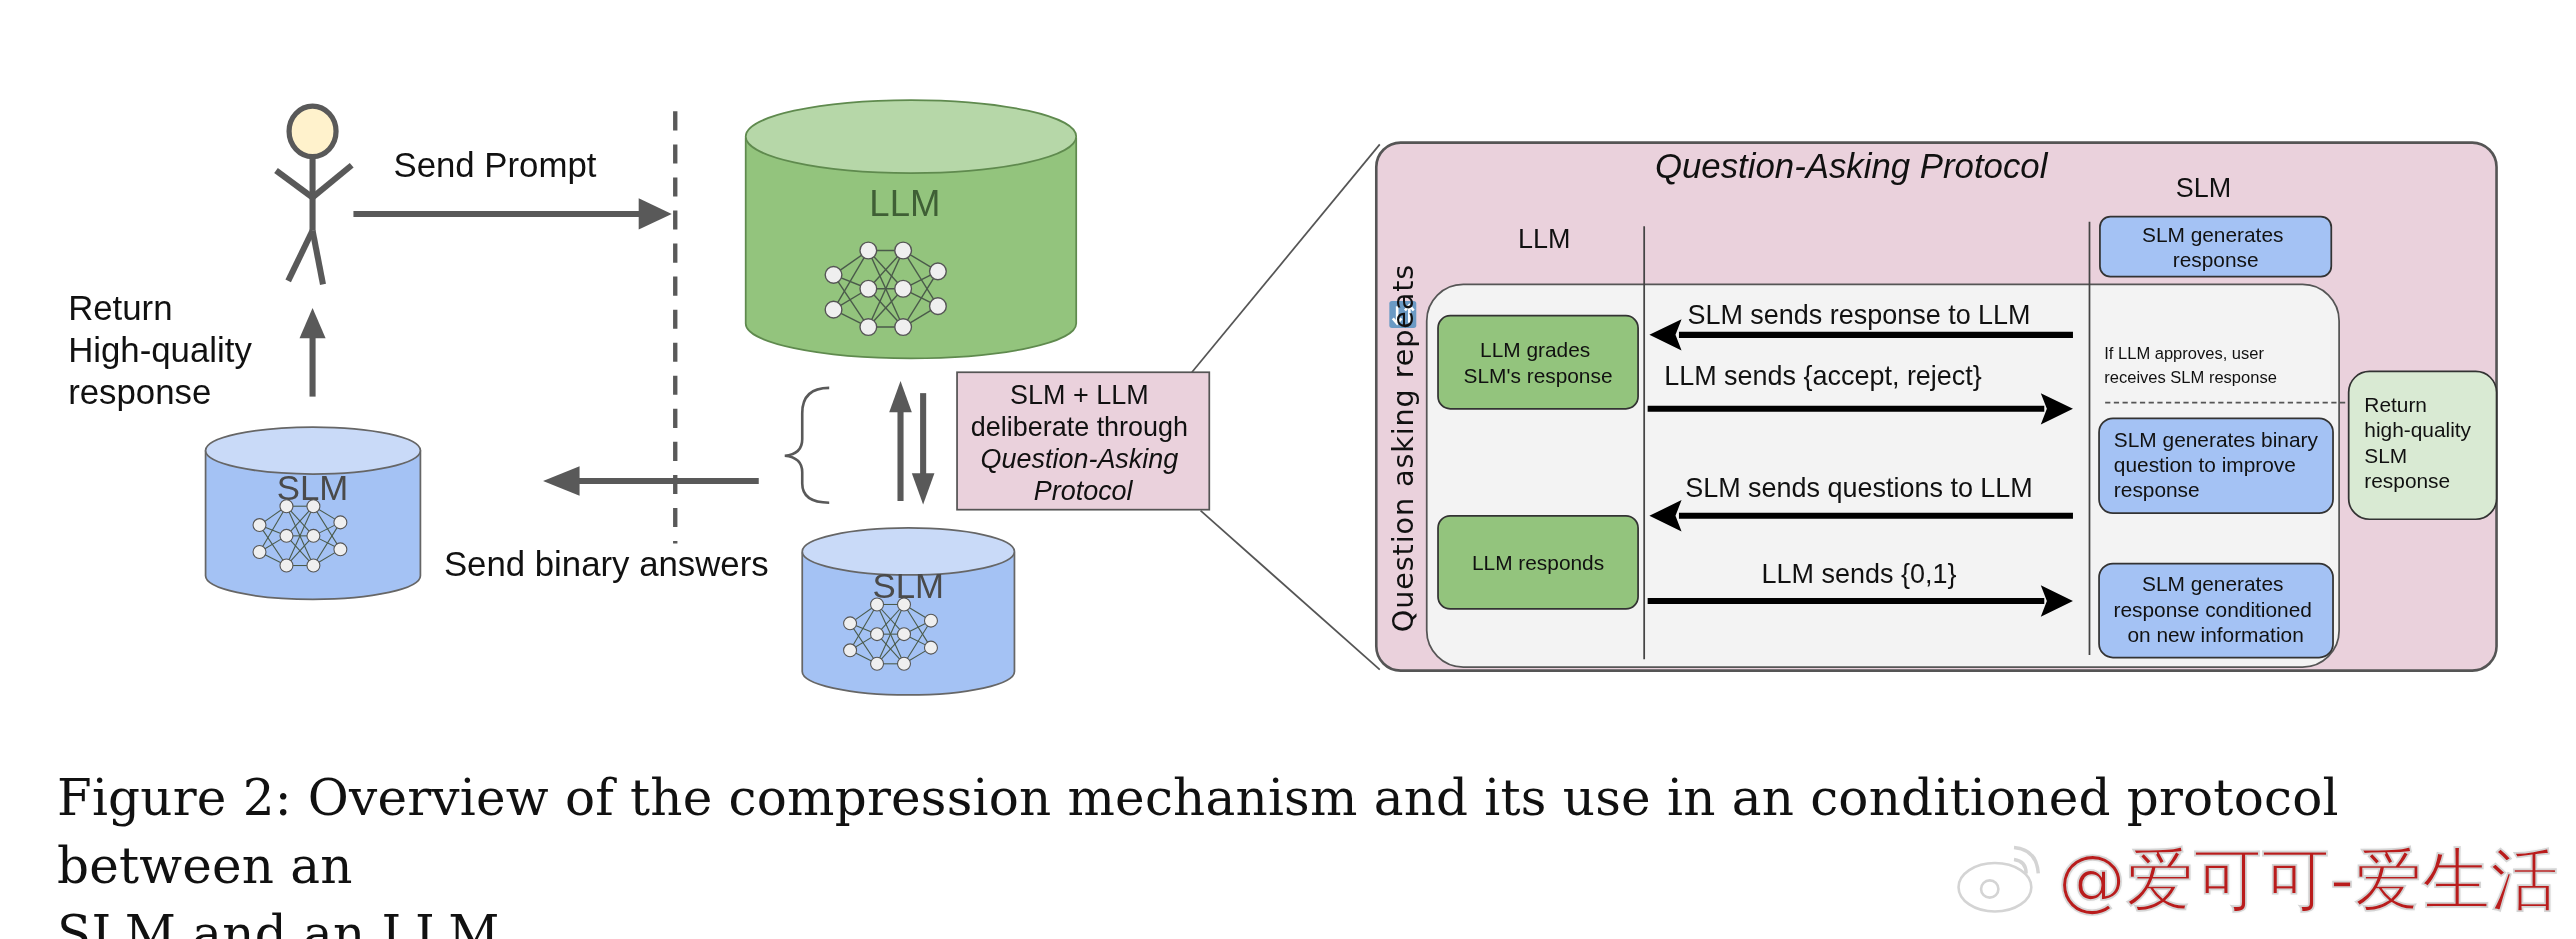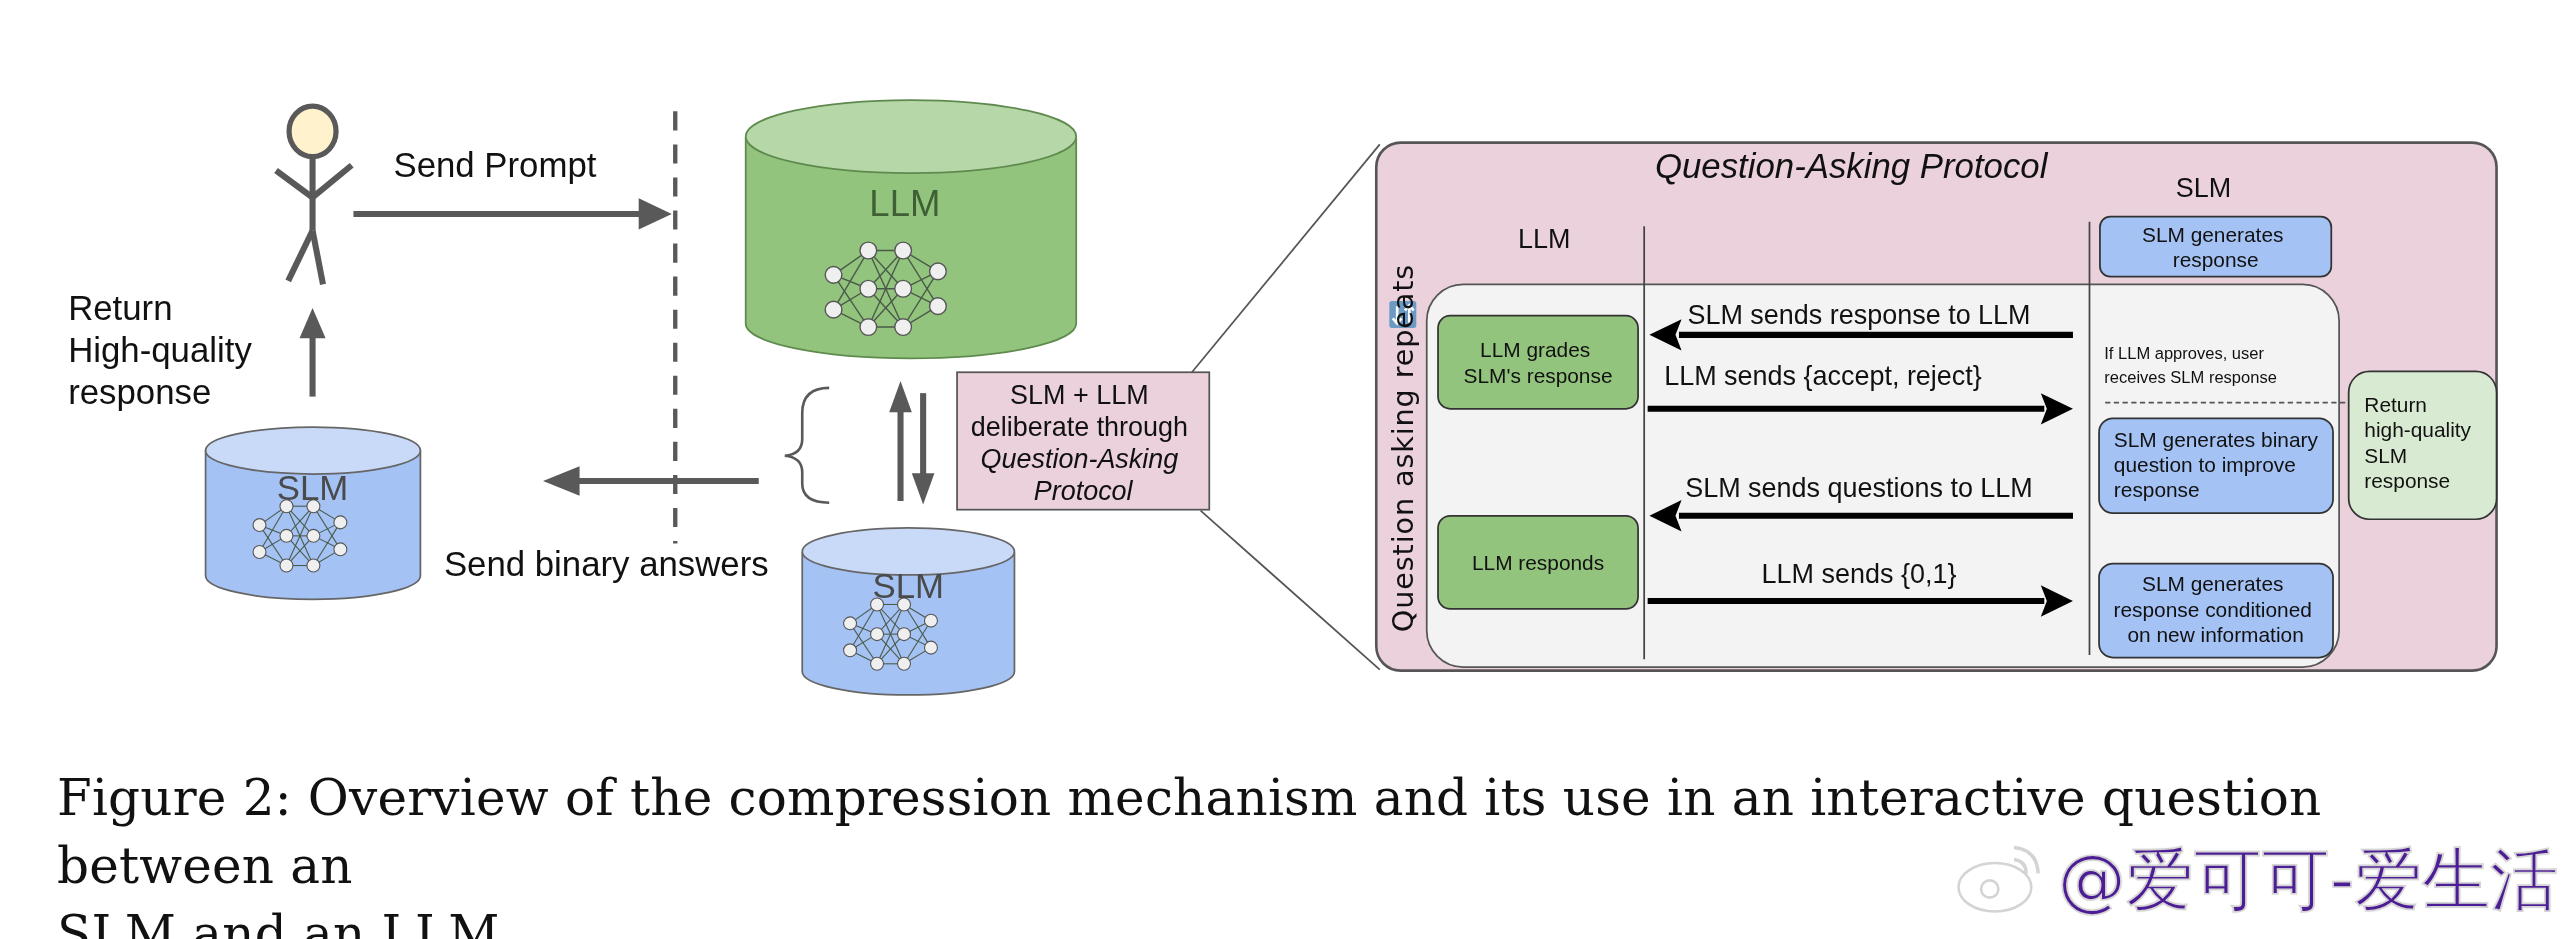--- a/index.html
+++ b/index.html
@@ -1,19 +1,19 @@
 <!DOCTYPE html>
 <html style="font-size:14px"><head>
 <meta charset="utf-8">
 <style>
   html, body { margin:0; padding:0; background:#ffffff; }
   body { width:2576px; height:940px; position:relative; overflow:hidden; font-family:"Liberation Sans", sans-serif; }
   svg#fig { position:absolute; left:0; top:0; }
   .caption { position:absolute; left:57px; top:764px; width:2488px; font-family:"DejaVu Serif", "Liberation Serif", serif; font-size:50px; line-height:68px; color:#111; letter-spacing:0.2px; }
-  .watermark { position:absolute; left:1953px; top:835px; font-family:"DejaVu Sans", sans-serif; font-size:68px; color:#4c1d95; -webkit-text-stroke:1.7px #d4d4d4; text-shadow:0 0 3.5px #e6e6e6; white-space:nowrap; }
+  .watermark { position:absolute; left:1953px; top:835px; font-family:"DejaVu Sans", sans-serif; font-size:68px; color:#b91c1c; -webkit-text-stroke:1.7px #d4d4d4; text-shadow:0 0 3.5px #e6e6e6; white-space:nowrap; }
   .wm-logo { display:inline-block; vertical-align:middle; margin-right:8.7px; }
   .lbl { font-family:"Liberation Sans", sans-serif; fill:#111; }
 </style>
 </head>
 <body>
 
 <svg id="fig" width="2576" height="748" viewBox="0 0 2961 860" xmlns="http://www.w3.org/2000/svg">
   <defs>
     <marker id="grayhead" markerWidth="10" markerHeight="10" refX="8" refY="5" orient="auto" markerUnits="userSpaceOnUse" viewBox="0 0 10 10">
       <path d="M0,0 L10,5 L0,10 z" fill="#595959"></path>
@@ -288,21 +288,21 @@
         <tspan x="2718" y="474">Return</tspan>
         <tspan x="2718" y="503">high-quality</tspan>
         <tspan x="2718" y="532">SLM</tspan>
         <tspan x="2718" y="561">response</tspan>
       </text>
     </g>
   </g>
 </svg>
 
 <div class="caption">
-  <div>Figure 2: Overview of the compression mechanism and its use in an interactive question between an</div>
+  <div>Figure 2: Overview of the compression mechanism and its use in an conditioned protocol between an</div>
   <div>SLM and an LLM.</div>
 </div>
 
 <div class="watermark">
   <span class="wm-logo">
     <svg width="96" height="78" viewBox="0 0 110 90">
       <ellipse cx="48" cy="58" rx="42" ry="28" fill="#fff" stroke="#d4d4d4" stroke-width="3"></ellipse>
       <circle cx="42" cy="60" r="10" fill="#fff" stroke="#d4d4d4" stroke-width="3"></circle>
       <path d="M70,12 Q96,14 98,42" fill="none" stroke="#d4d4d4" stroke-width="4"></path>
       <path d="M70,26 Q84,28 84,42" fill="none" stroke="#d4d4d4" stroke-width="4"></path>

